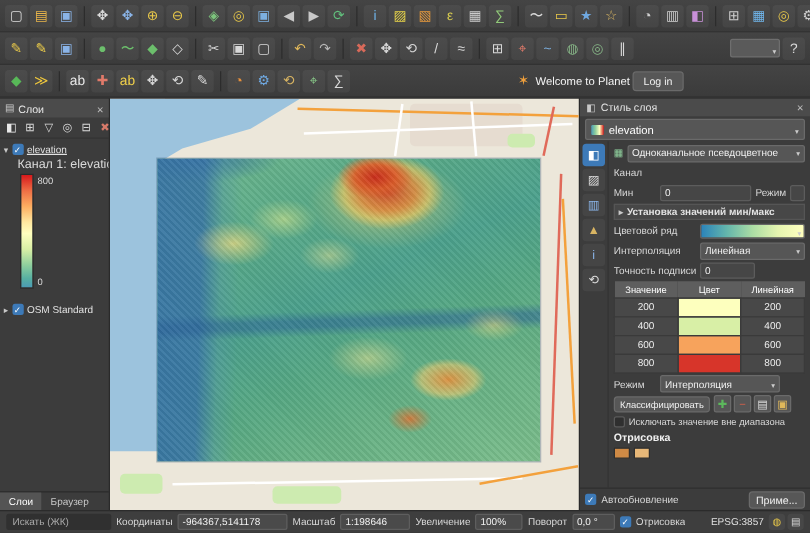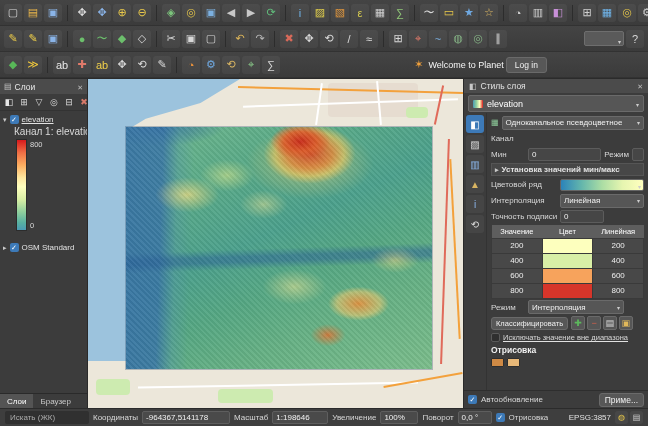--- a/index.html
+++ b/index.html
@@ -404,21 +404,21 @@
         </div>
         <div class="frow classify-row">
           <button class="btn" style="font-size:7.5px;padding:1px 4px;">Классифицировать</button>
           <span style="display:flex;gap:2px;">
               <span class="tbicon" style="color: rgb(92, 184, 92);">✚</span>
               <span class="tbicon" style="color: rgb(216, 96, 74);">−</span>
               <span class="tbicon" style="color: rgb(216, 216, 216);">▤</span>
               <span class="tbicon" style="color: rgb(224, 184, 90);">▣</span>
             </span>
         </div>
-        <div class="frow" style="height:12px;text-decoration:underline;">
+        <div class="frow" style="height:12px;">
           <span class="cbx off"></span>
           <span class="flabel small-note">Исключать значение вне диапазона</span>
         </div>
         <div class="section-title">Отрисовка</div>
         <div class="frow" style="height:11px;">
           <span class="swatch-sq" style="background:#cf8a45;"></span>
           <span class="swatch-sq" style="background:#e8b878;"></span>
         </div>
       </div>
     </div>

